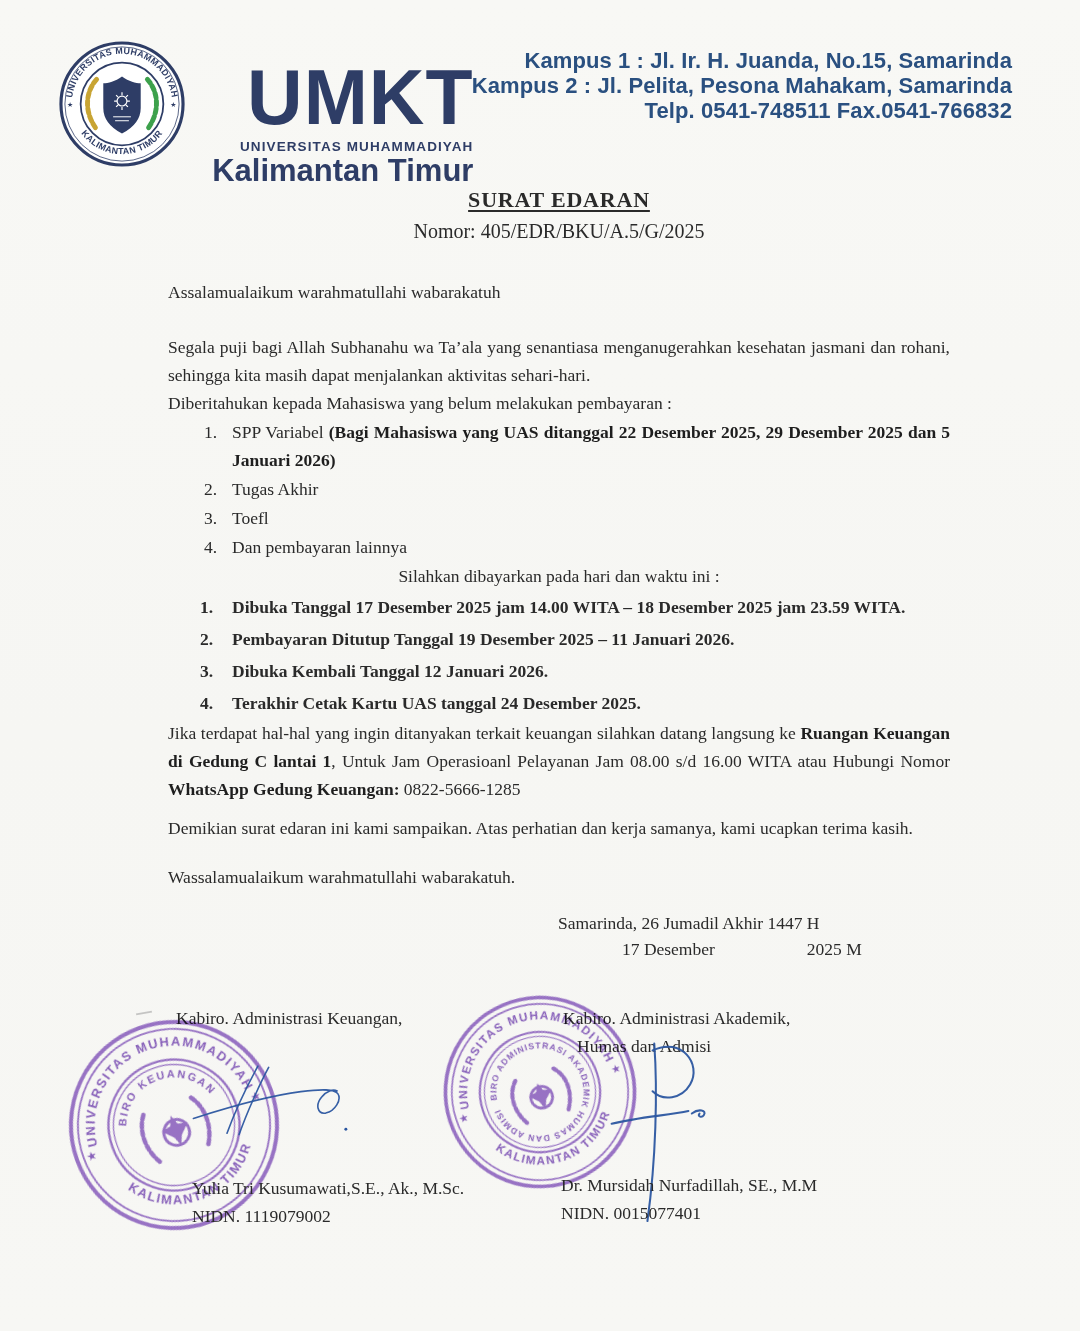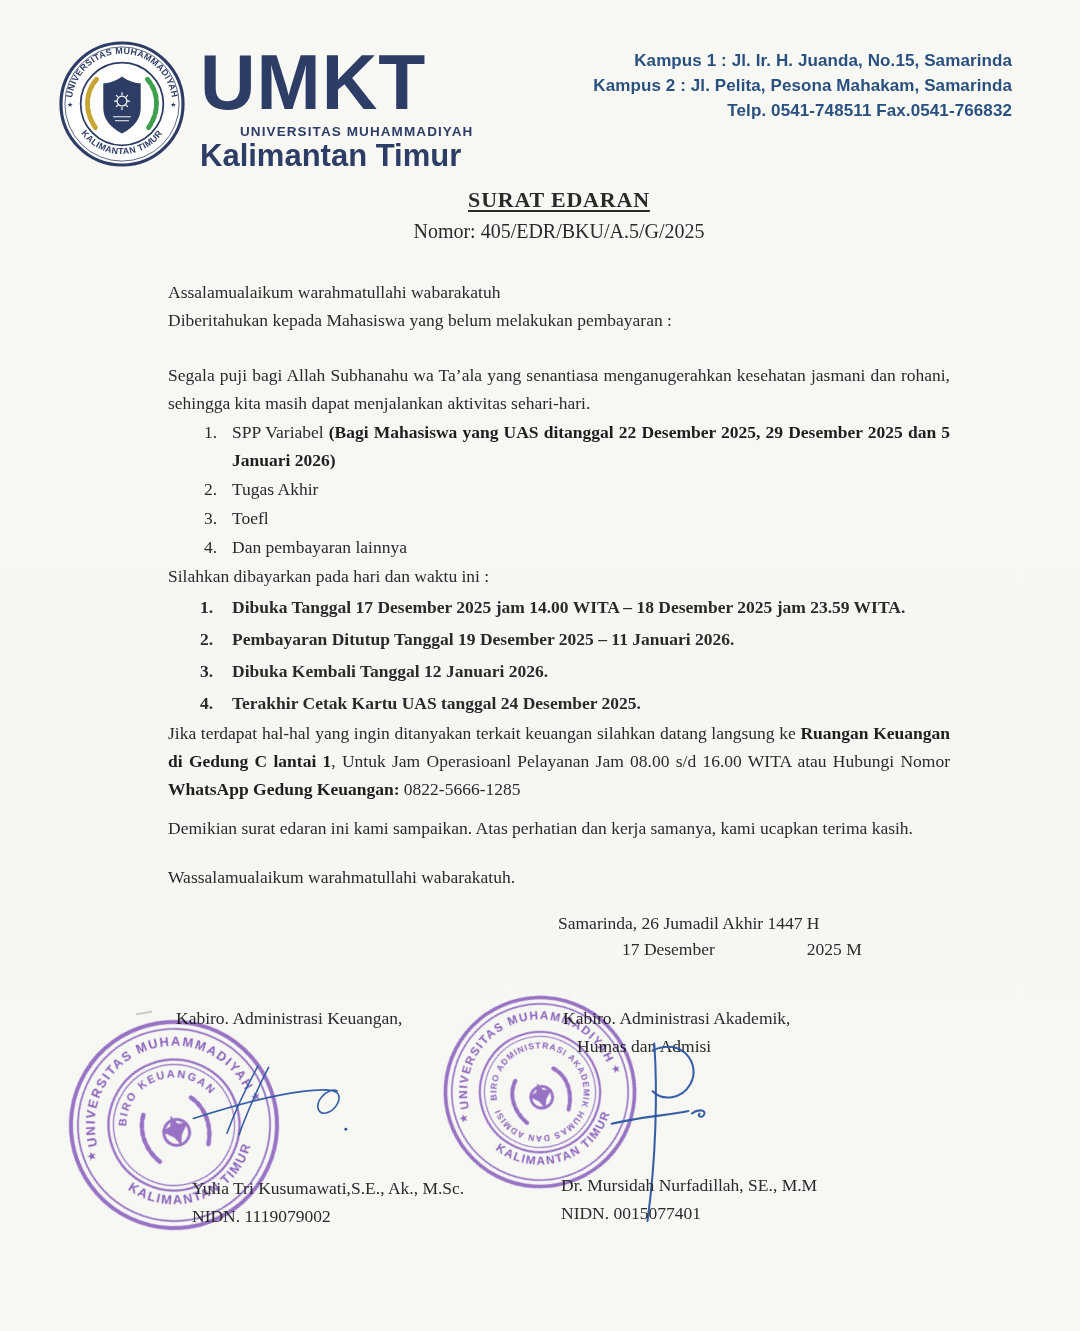--- a/index.html
+++ b/index.html
@@ -6,41 +6,41 @@
   .page{
     position:relative;width:1080px;height:1331px;margin:0 auto;
     background:linear-gradient(180deg,#f8f8f5 0%,#f6f6f3 55%,#f7f7f4 100%);
     overflow:hidden;
     font-family:"Liberation Serif", serif;
     color:#2a2a2a;
   }
   
   .letterhead{position:relative;height:170px;font-family:"Liberation Sans",sans-serif;}
   .seal{position:absolute;left:58px;top:40px;width:128px;height:128px;}
-  .wordmark{position:absolute;left:200px;top:44px;color:#2e3d66;line-height:1;}
+  .wordmark{position:absolute;left:200px;top:59px;color:#2e3d66;line-height:1;text-align:right;}
   .wm-acronym{font-size:77px;font-weight:700;letter-spacing:1px;}
   .wm-line1{font-size:13.5px;font-weight:700;letter-spacing:1.1px;margin:4px 0 0 40px;}
   .wm-line2{font-size:31px;font-weight:700;margin-top:1px;}
   .address{position:absolute;right:68px;top:48px;text-align:right;
-    color:#2a5080;font-size:17px;font-weight:600;line-height:25px;letter-spacing:.1px;}
+    color:#2a5080;font-size:22px;font-weight:600;line-height:25px;letter-spacing:.1px;}
   
   .col{position:relative;margin-left:168px;width:782px;font-size:17.5px;line-height:28px;}
   .title-block{text-align:center;margin-top:16px;}
   .title-main{font-size:22px;font-weight:700;letter-spacing:.8px;
     text-decoration:underline;text-decoration-thickness:2px;text-underline-offset:3px;}
   .title-number{font-size:20px;margin-top:3px;}
   .salutation{margin-top:33px;}
   .para{ text-align:justify; }
   .opening{margin-top:27px;}
   .list{margin-top:1px;}
   .li{position:relative;padding-left:64px;text-align:justify;margin-top:1px;}
   .li .num{position:absolute;left:36px;top:0;}
   .sched .li{padding-left:64px;margin-top:3px;font-weight:700;line-height:29px;}
   .sched .li .num{left:32px;font-weight:700;}
-  .intro{margin-top:1px;}
+  .intro{margin-top:1px;text-align:center;}
   .info{margin-top:1px;}
   .closing{margin-top:11px;}
   .wassalam{margin-top:21px;}
   b{font-weight:700;color:#1e1e1e;}
   .u{text-underline-offset:4px;}
   
   .dateline{margin-top:19px;margin-left:390px;line-height:26px;}
   .date-line2{padding-left:64px;}
   .date-line2 .year{margin-left:92px;}
   
@@ -112,22 +112,22 @@
 
   <div class="col">
 
     <div class="title-block">
       <div class="title-main">SURAT EDARAN</div>
       <div class="title-number">Nomor: 405/EDR/BKU/A.5/G/2025</div>
     </div>
 
     <div class="salutation">Assalamualaikum warahmatullahi wabarakatuh</div>
 
+    <div class="para opening">Segala puji bagi Allah Subhanahu wa Ta’ala yang senantiasa menganugerahkan kesehatan jasmani dan rohani, sehingga kita masih dapat menjalankan aktivitas sehari-hari.</div>
     <div class="para">Diberitahukan kepada Mahasiswa yang belum melakukan pembayaran :</div>
-    <div class="para opening">Segala puji bagi Allah Subhanahu wa Ta’ala yang senantiasa menganugerahkan kesehatan jasmani dan rohani, sehingga kita masih dapat menjalankan aktivitas sehari-hari.</div>
 
     <div class="list">
       <div class="li">
         <span class="num">1.</span>
         <span><span>SPP Variabel </span><b>(Bagi Mahasiswa yang UAS ditanggal 22 Desember 2025, 29 Desember 2025 dan 5 Januari 2026)</b></span>
       </div>
       <div class="li">
         <span class="num">2.</span>
         <span>Tugas Akhir</span>
       </div>

